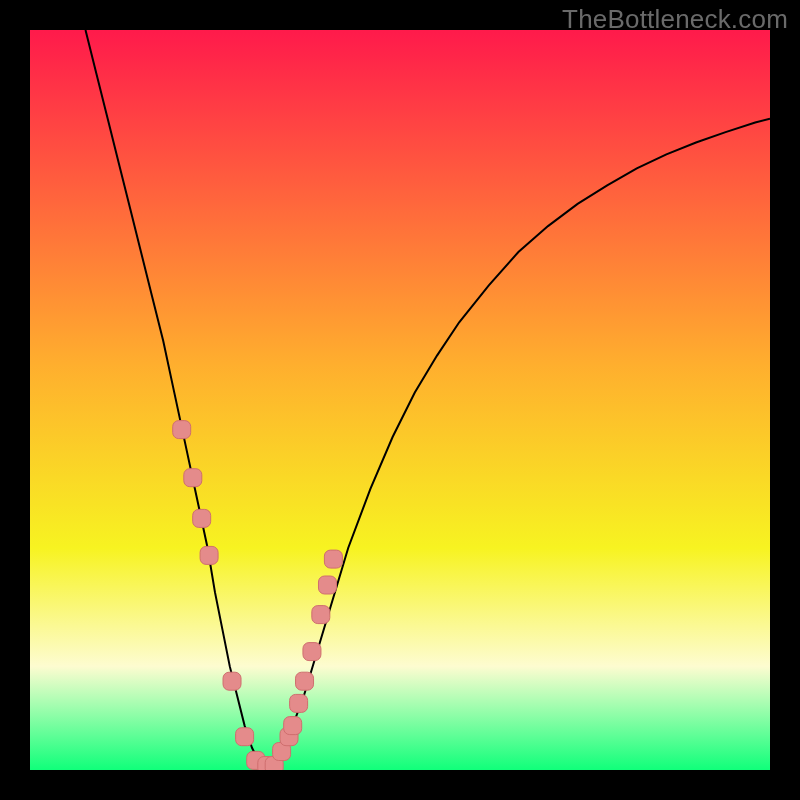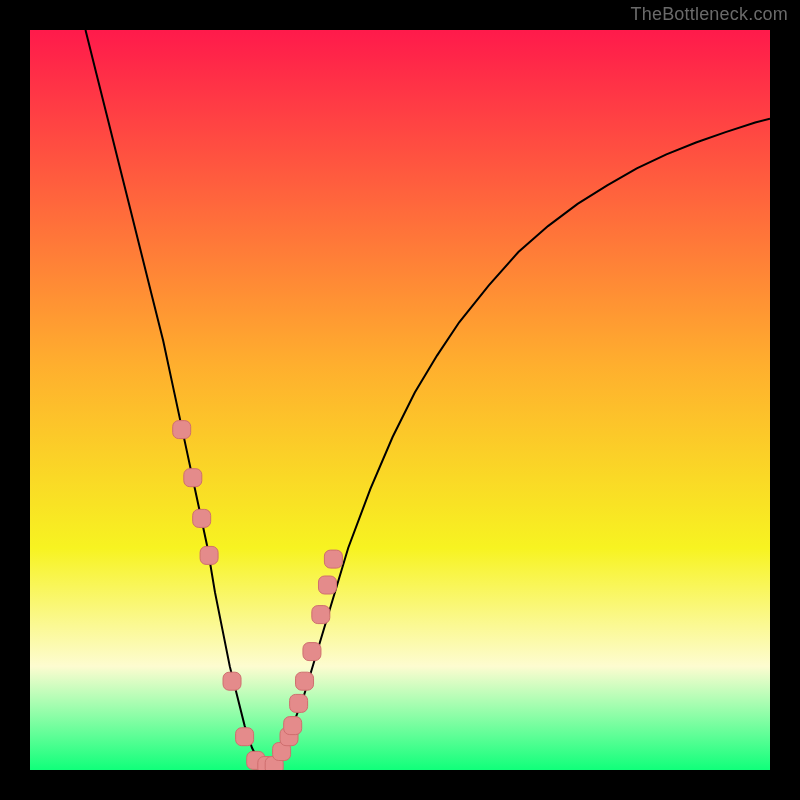--- a/index.html
+++ b/index.html
@@ -14,21 +14,21 @@
   .frame {
     position: relative;
     width: 800px;
     height: 800px;
     background: #000;
   }
   .watermark {
     position: absolute;
     top: 4px;
     right: 12px;
-    font-size: 18px;
+    font-size: 26px;
     font-weight: 400;
     color: #6a6a6a;
     letter-spacing: 0.2px;
     z-index: 50;
     user-select: none;
   }
   .plot-wrap {
     position: absolute;
     left: 30px;
     top: 30px;

